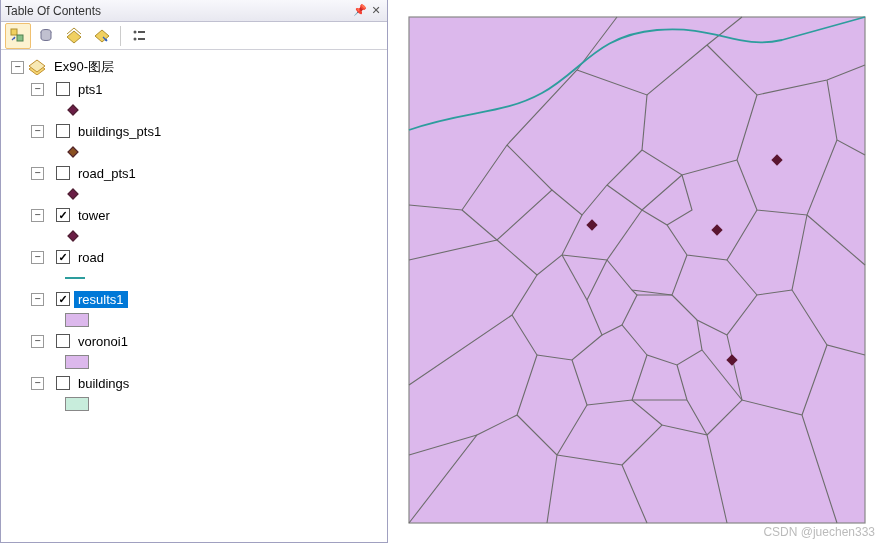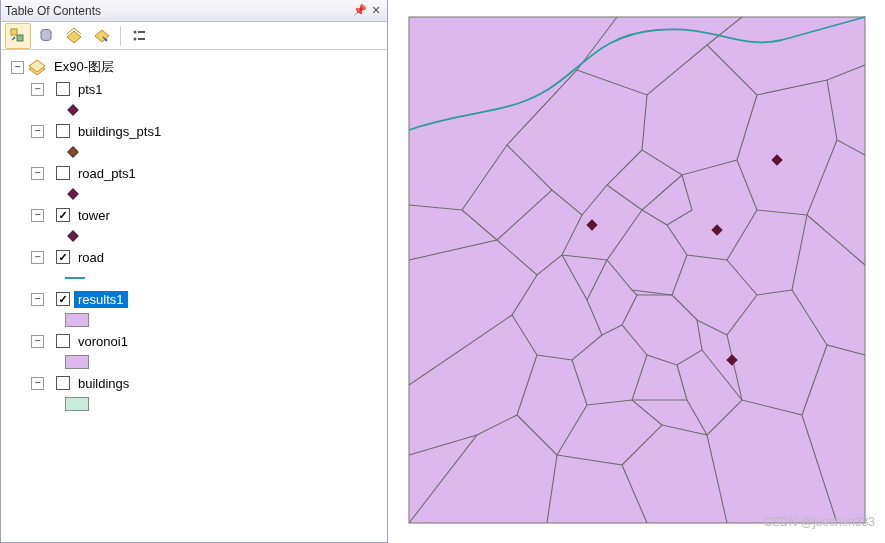--- a/index.html
+++ b/index.html
@@ -21,21 +21,21 @@
     .checkbox { width: 14px; height: 14px; border: 1px solid #555; background: #fff; cursor: pointer; display: flex; align-items: center; justify-content: center; font-size: 11px; line-height: 1; }
     .checkbox.checked::after { content: "✓"; color: #000; font-weight: bold; }
     .label { padding: 1px 4px; white-space: nowrap; }
     .label.selected { background: #0078d7; color: #fff; }
     .sym-row { display: flex; align-items: center; height: 20px; }
     .sym-diamond { width: 8px; height: 8px; transform: rotate(45deg); border: 1px solid #4a2030; }
     .sym-line { width: 20px; height: 2px; }
     .sym-rect { width: 24px; height: 14px; border: 1px solid #888; }
     .map-view { flex: 1; height: 543px; position: relative; background: #fff; display: flex; align-items: flex-start; justify-content: center; padding-top: 15px; }
     .map-canvas { width: 460px; height: 510px; position: relative; }
-    .watermark { position: absolute; right: 10px; bottom: 14px; font-size: 12px; color: #bbb; font-family: Arial; }
+    .watermark { position: absolute; right: 10px; bottom: 4px; font-size: 12px; color: #bbb; font-family: Arial; }
   </style>
 </head>
 <body>
 
 <div class="toc-panel">
   <div class="toc-header">
     <span class="toc-title">Table Of Contents</span>
     <div class="toc-header-icons">
       <div class="toc-header-btn">📌</div>
       <div class="toc-header-btn">✕</div>

